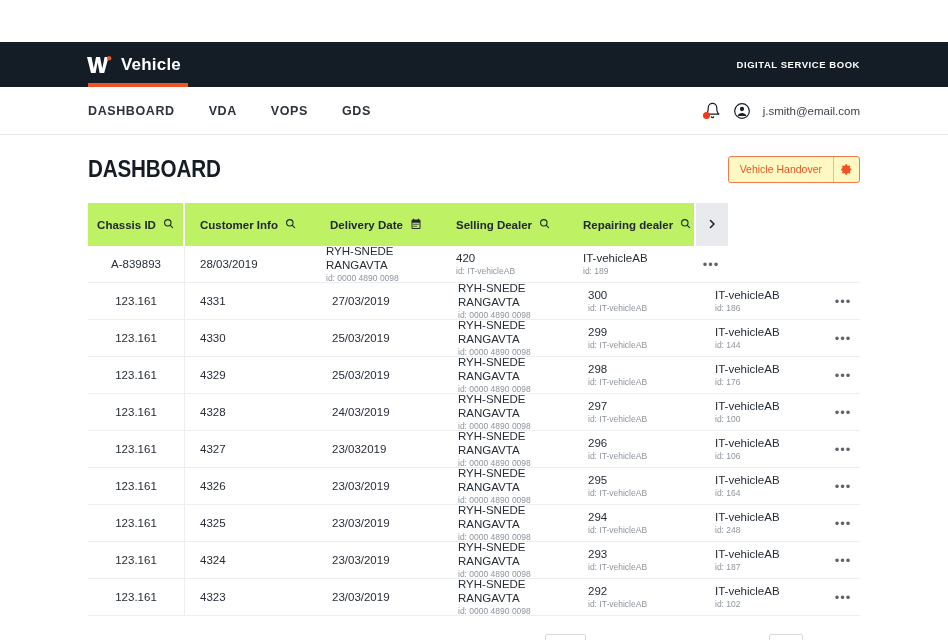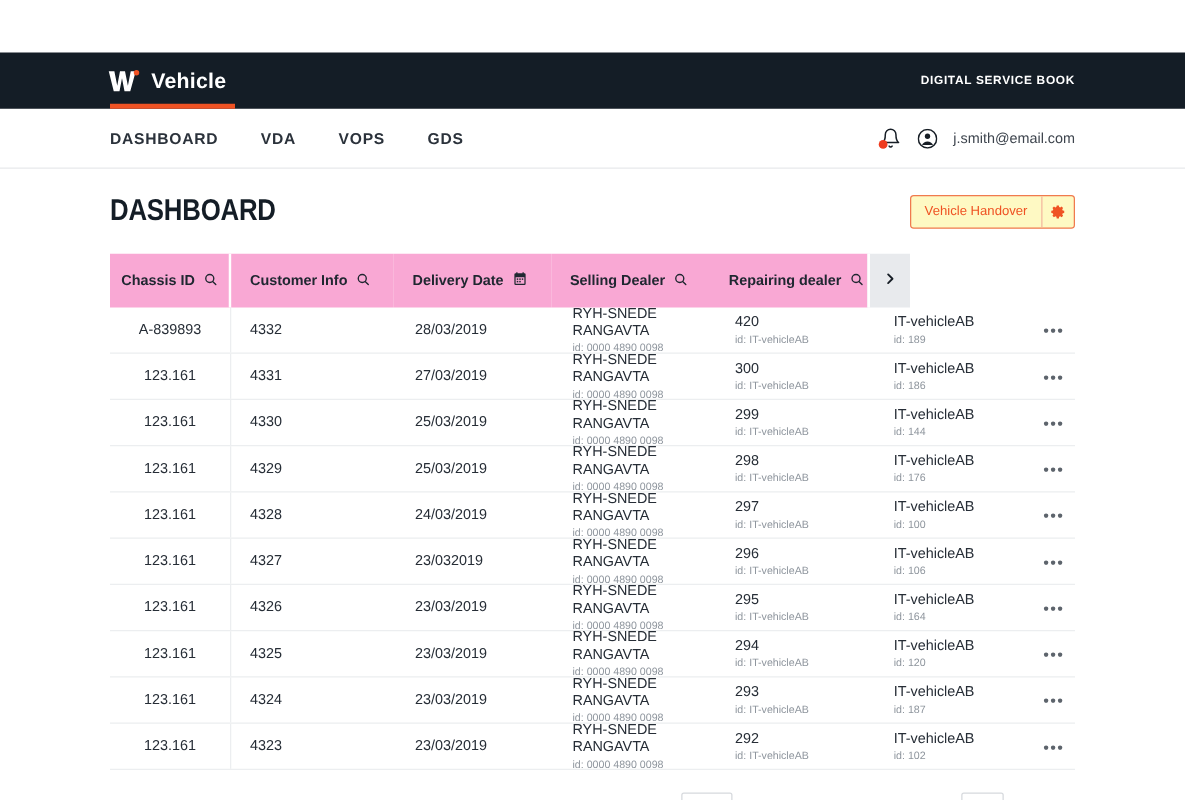--- a/index.html
+++ b/index.html
@@ -136,21 +136,21 @@
 
   
   .table { width: 772px; }
 
   .thead {
     display: flex;
     height: 43px;
     align-items: stretch;
   }
   .th {
-    background: #f9a8d4;
+    background: #bef264;
     display: flex;
     align-items: center;
     font-size: 11.5px;
     font-weight: 700;
     color: #202731;
     gap: 7px;
     cursor: pointer;
     white-space: nowrap;
   }
   .th.first { border-right: 2px solid #ffffff; justify-content: center; }
@@ -353,23 +353,20 @@
             </svg>
         </span>
       </div>
     </div>
 
     <div id="tbody">
         <div class="tr">
           <div class="td first c-chassis">
             <span class="cell-main">A-839893</span>
           </div>
-          <div class="td c-block">
-            <span class="cell-main">4332</span>
-          </div>
           <div class="td c-date">
             <span class="cell-main">28/03/2019</span>
           </div>
           <div class="td c-cust">
             <span class="cell-main">RYH-SNEDE RANGAVTA</span>
             <span class="cell-sub">id: 0000 4890 0098</span>
           </div>
           <div class="td c-sell">
             <span class="cell-main">420</span>
             <span class="cell-sub">id: IT-vehicleAB</span>
@@ -537,21 +534,21 @@
           <div class="td c-cust">
             <span class="cell-main">RYH-SNEDE RANGAVTA</span>
             <span class="cell-sub">id: 0000 4890 0098</span>
           </div>
           <div class="td c-sell">
             <span class="cell-main">294</span>
             <span class="cell-sub">id: IT-vehicleAB</span>
           </div>
           <div class="td c-repair">
             <span class="cell-main">IT-vehicleAB</span>
-            <span class="cell-sub">id: 120</span>
+            <span class="cell-sub">id: 248</span>
           </div>
           <div class="td dots c-act">•••</div>
         </div>
         <div class="tr">
           <div class="td first c-chassis">
             <span class="cell-main">123.161</span>
           </div>
           <div class="td c-block">
             <span class="cell-main">4324</span>
           </div>

